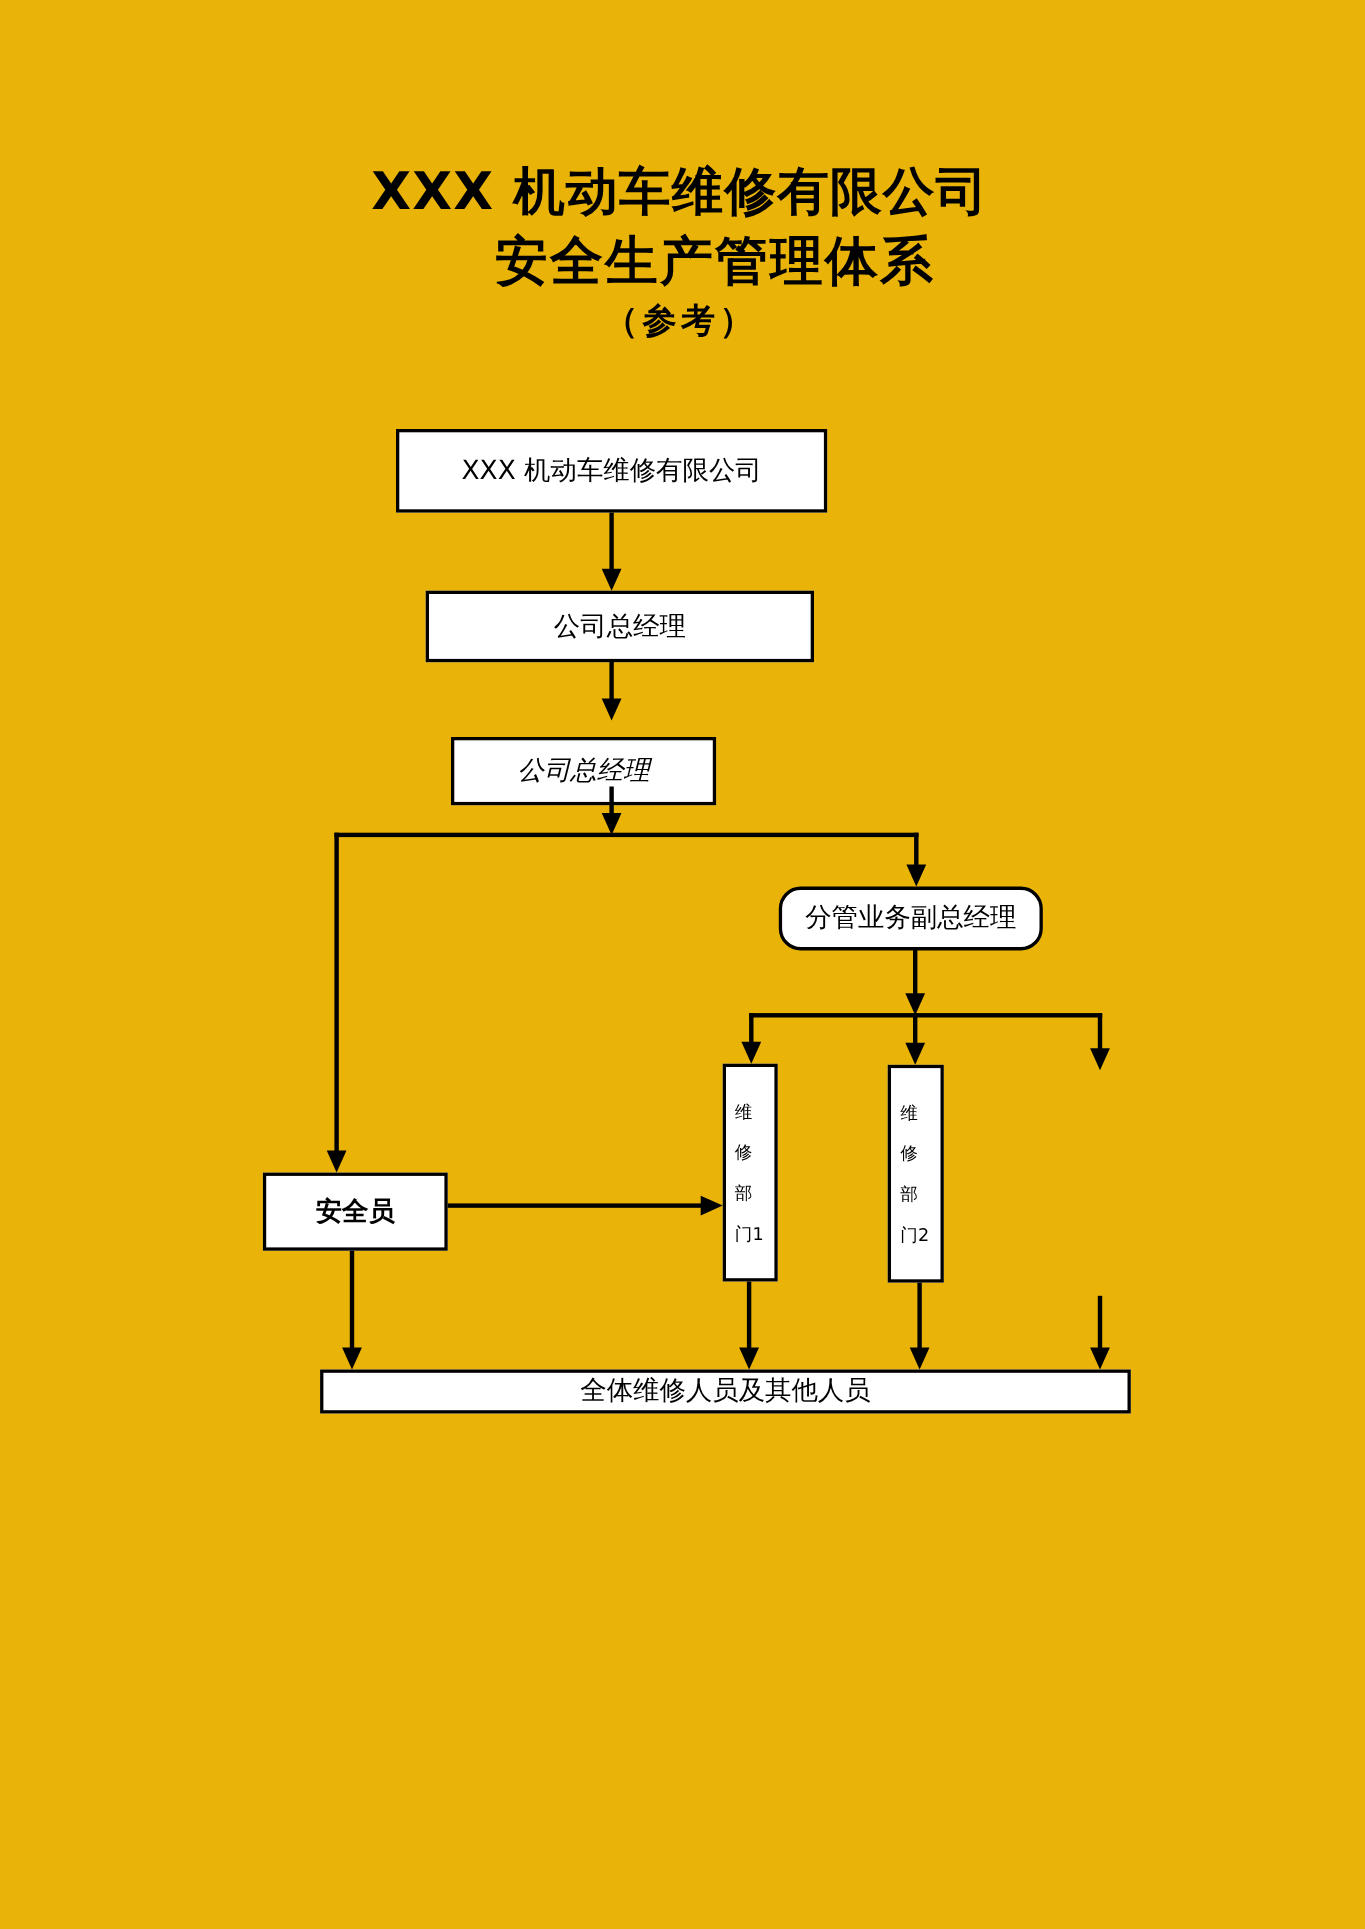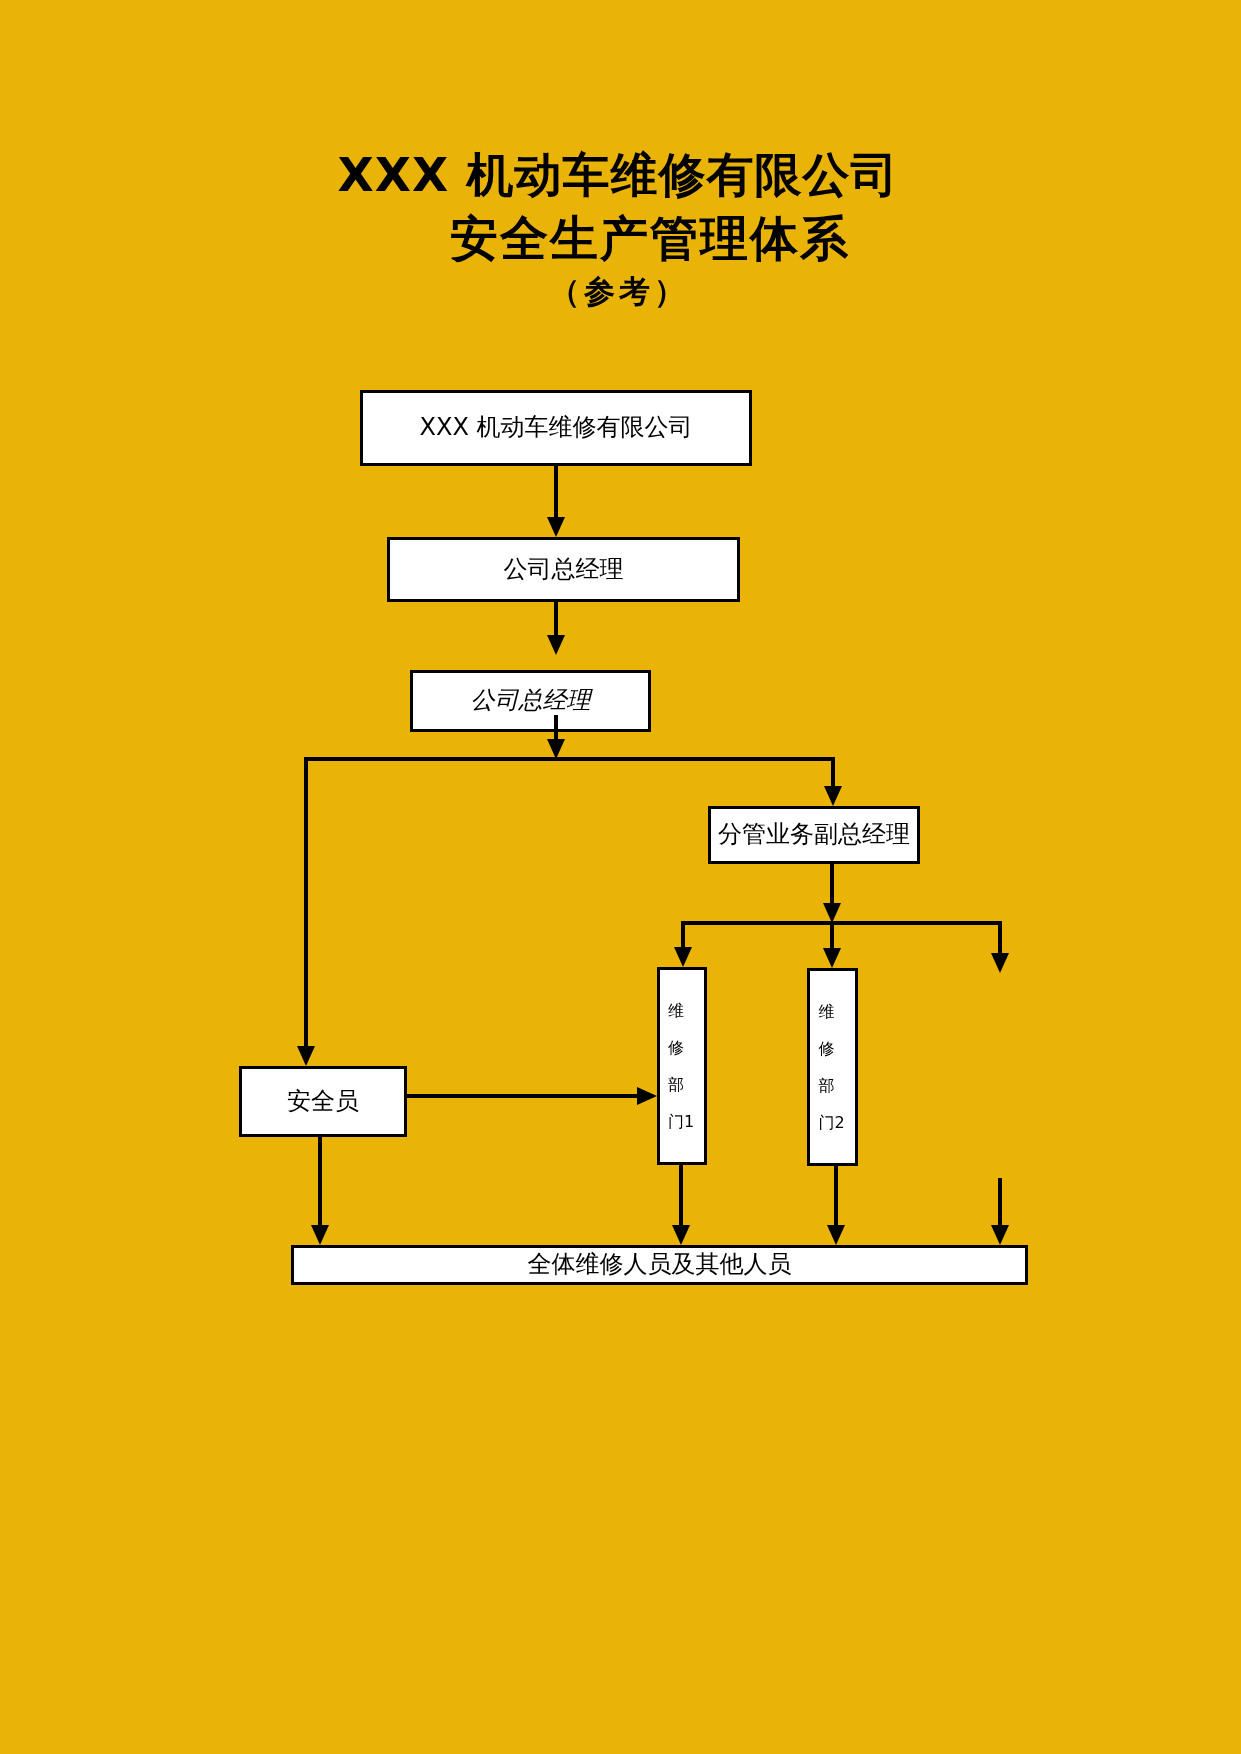--- a/index.html
+++ b/index.html
@@ -73,25 +73,25 @@
   </div>
 
   <div class="node" style="left:387px; top:537px; width:353px; height:65px;">
     <span>公司总经理</span>
   </div>
 
   <div class="node" style="left:410px; top:670px; width:241px; height:62px;font-style:italic;">
     <span>公司总经理</span>
   </div>
 
-  <div class="node" style="left:708px; top:806px; width:212px; height:58px;">
+  <div class="node" style="left:708px; top:806px; width:240px; height:58px;border-radius:20px;">
     <span>分管业务副总经理</span>
   </div>
 
-  <div class="node" style="left:239px; top:1066px; width:168px; height:71px;">
+  <div class="node" style="left:239px; top:1066px; width:168px; height:71px;font-weight:bold;">
     <span>安全员</span>
   </div>
 
   <div class="node" style="left:657px; top:967px; width:50px; height:198px;">
     <span class="vtext">维修部门1</span>
   </div>
 
   <div class="node" style="left:807px; top:968px; width:51px; height:198px;">
     <span class="vtext">维修部门2</span>
   </div>

